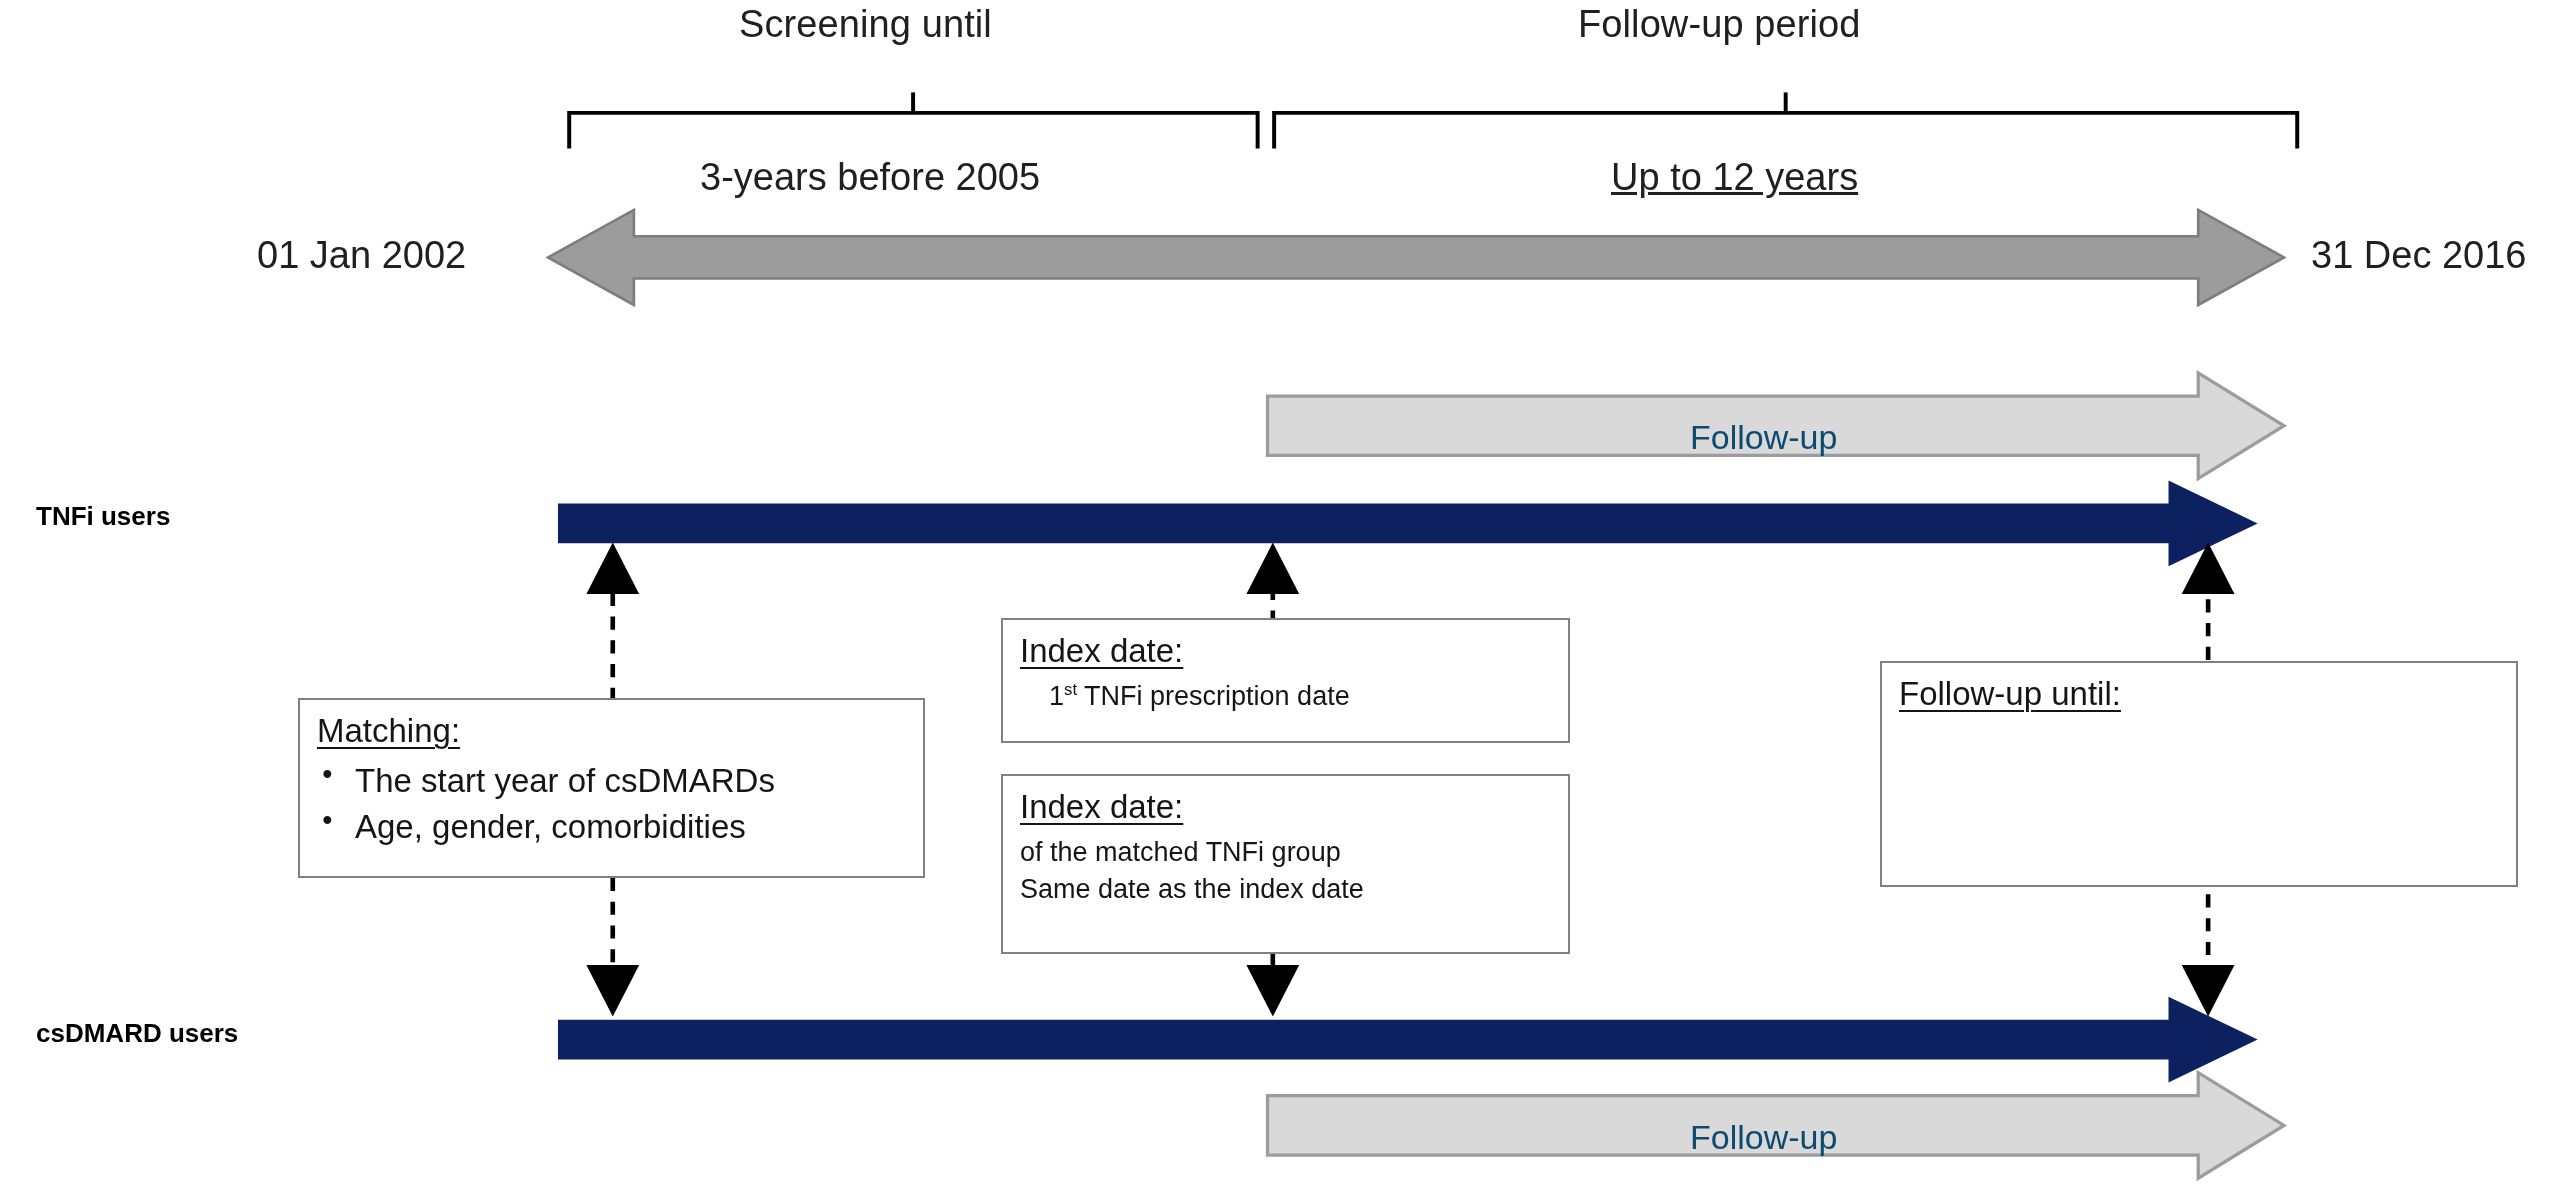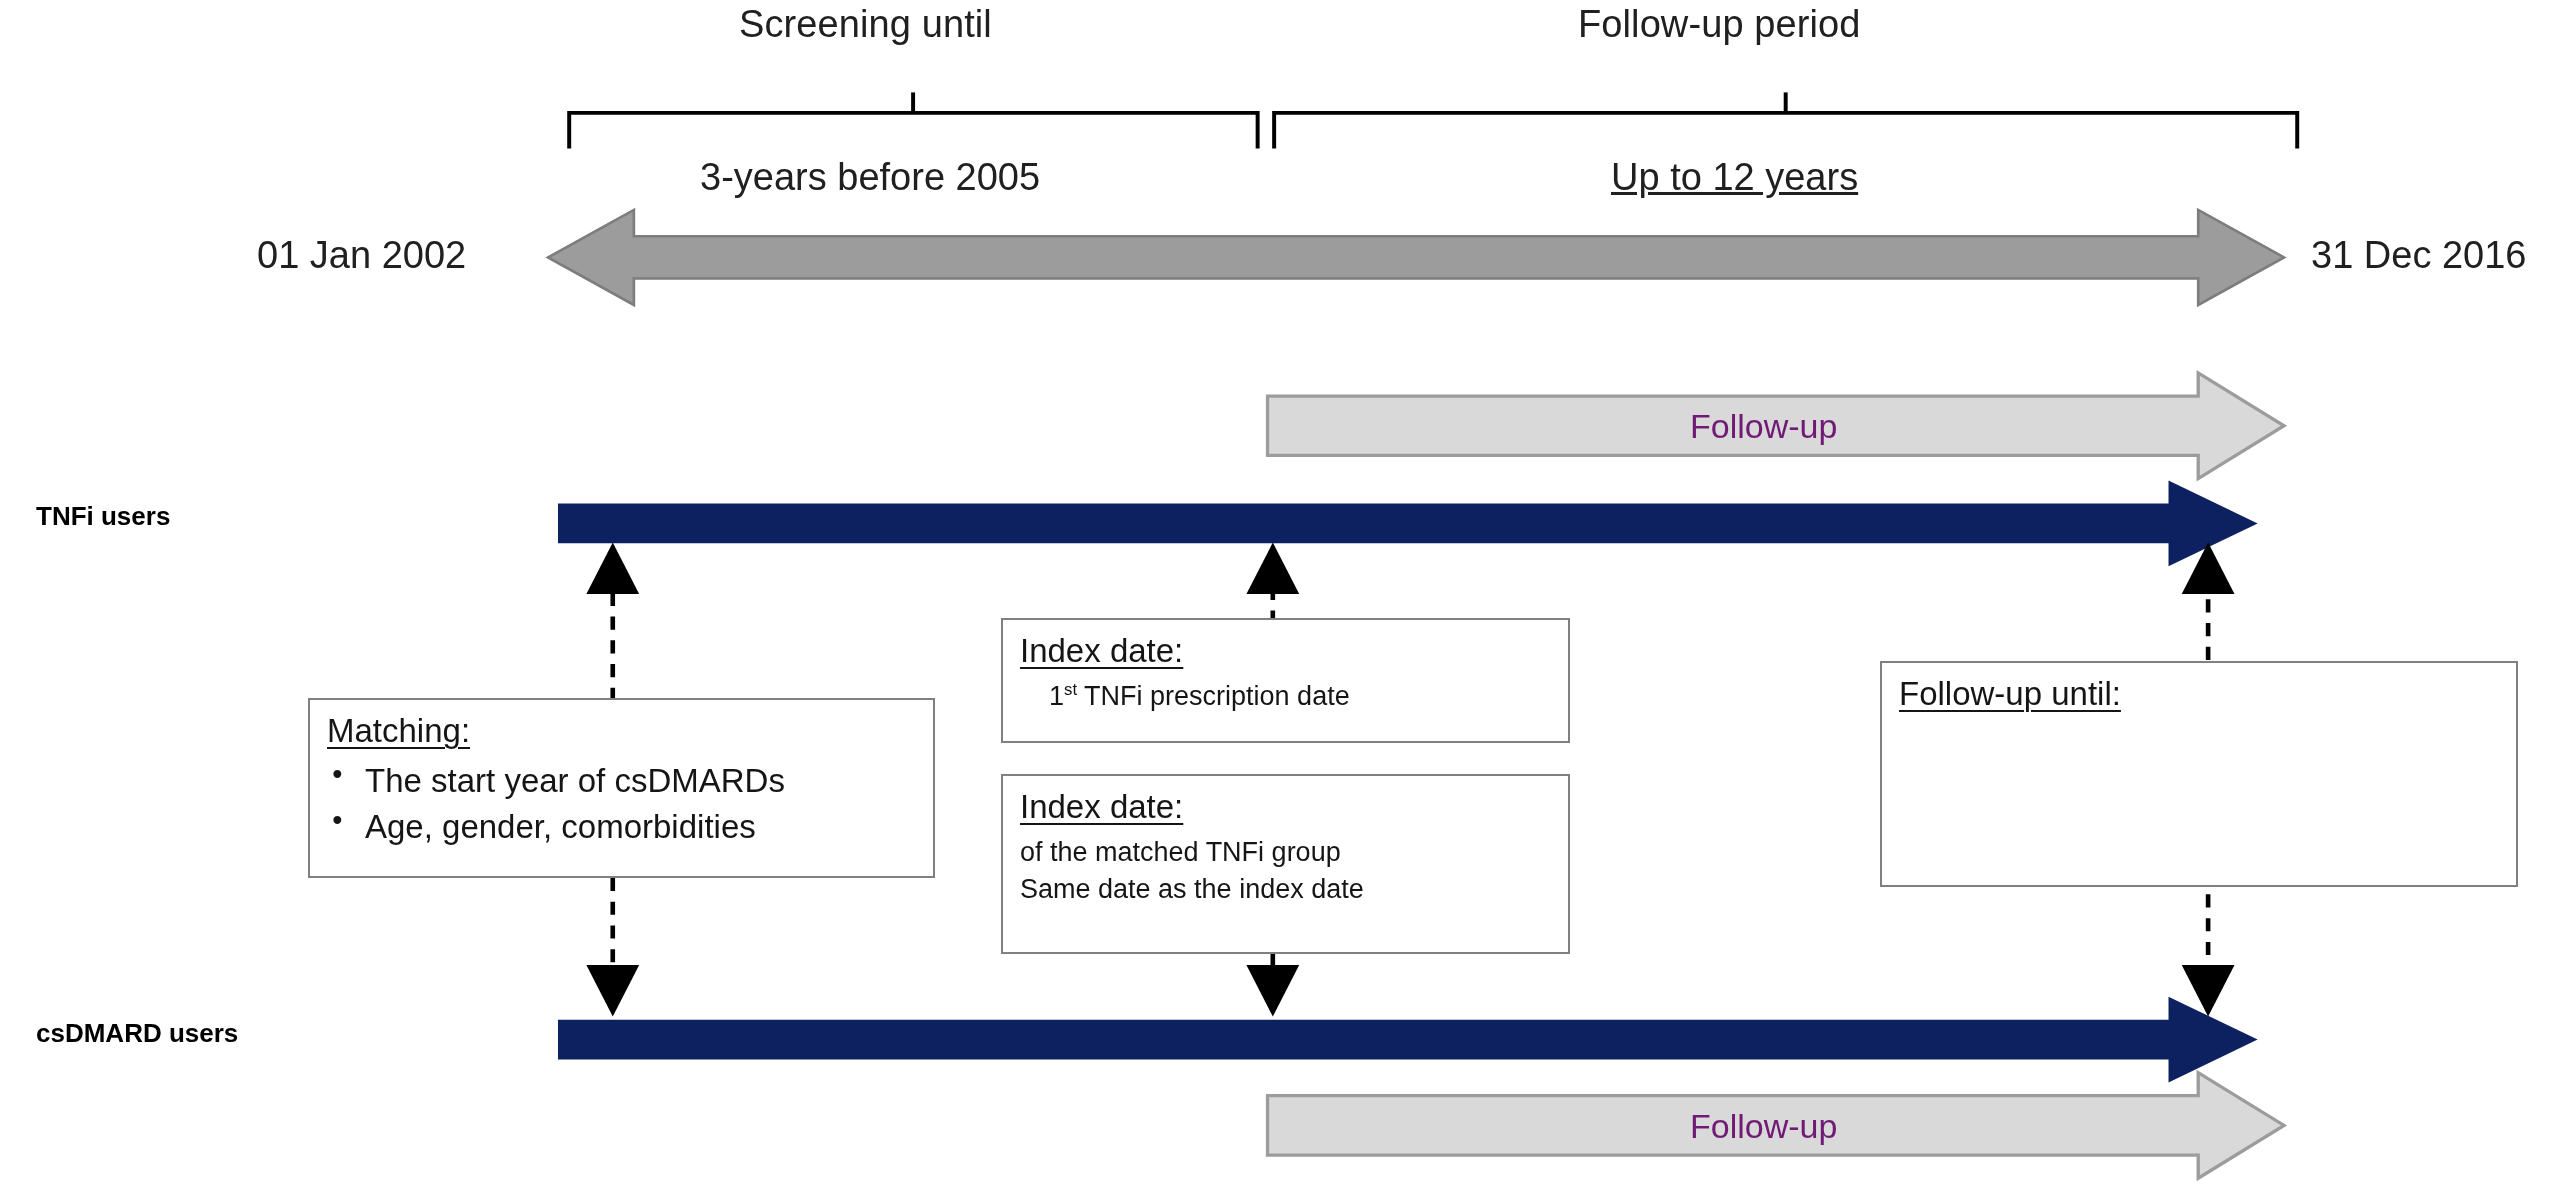--- a/index.html
+++ b/index.html
@@ -87,21 +87,22 @@
     left:5.3px;
     top:-2.6px;
     font-size:29px;
     line-height:1.1;
   }
   sup{font-size:0.62em;vertical-align:super;line-height:0;}
 
   
   .arrow-label{
     font-size:34px;
-    color:#701a75;
+    color:#0c4a6e;
+    margin-top:11px;
   }
 
   svg.layer{
     position:absolute;
     left:0;top:0;
     width:2576px;
     height:1198px;
     pointer-events:none;
   }
 </style>
@@ -220,21 +221,21 @@
   <div class="abs txt date-label" style="left:2311px; top:236px;">31 Dec 2016</div>
 
   <div class="abs txt arrow-label" style="left:1690px; top:409px;">Follow-up</div>
 
   <div class="abs txt arrow-label" style="left:1690px; top:1109px;">Follow-up</div>
 
   <div class="abs txt group-label" style="left:36px; top:503px;">TNFi users</div>
 
   <div class="abs txt group-label" style="left:36px; top:1020px;">csDMARD users</div>
 
-  <div class="callout" style="left:298px; top:698px; width:627px; height:180px;margin-left:10px;">
+  <div class="callout" style="left:298px; top:698px; width:627px; height:180px;">
     <div class="callout-title">Matching:</div>
     <ul class="callout-list">
       <li>The start year of csDMARDs</li>
       <li>Age, gender, comorbidities</li>
     </ul>
   </div>
 
   <div class="callout" style="left:1001px; top:618px; width:569px; height:125px;">
     <div class="callout-title">Index date:</div>
     <div class="callout-line indent"><span>1</span><sup>st</sup><span> TNFi prescription date</span></div>

